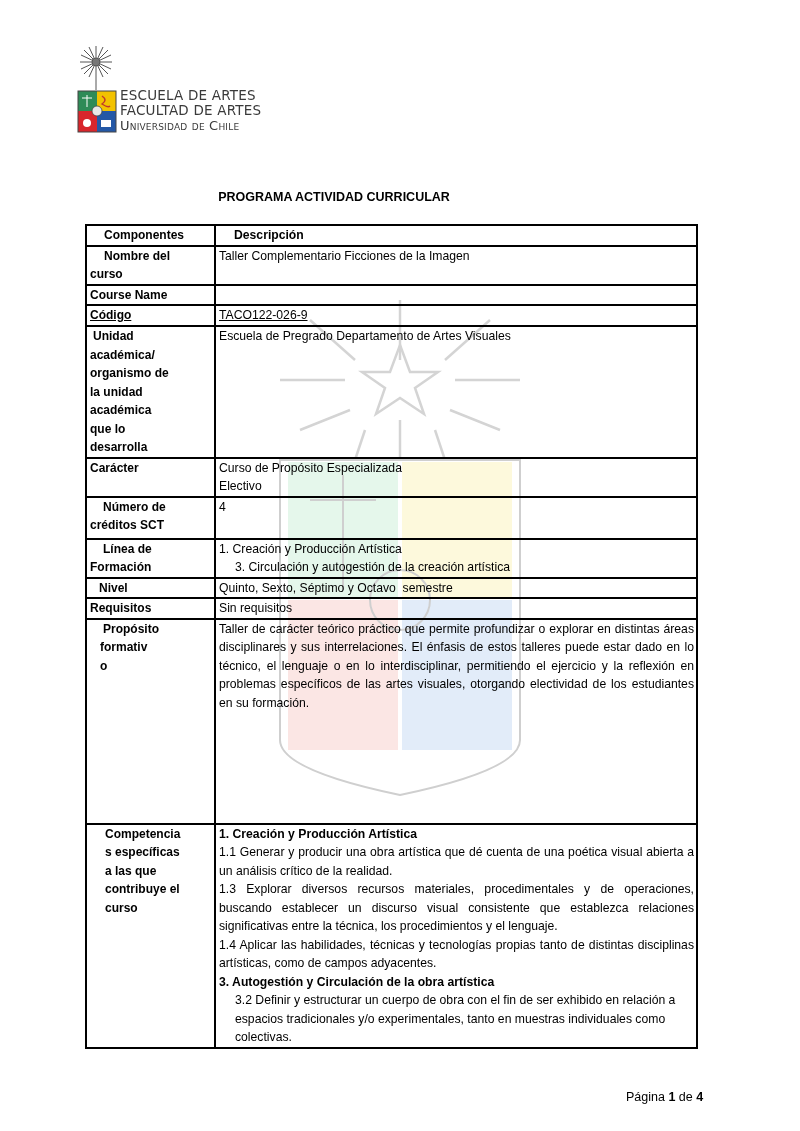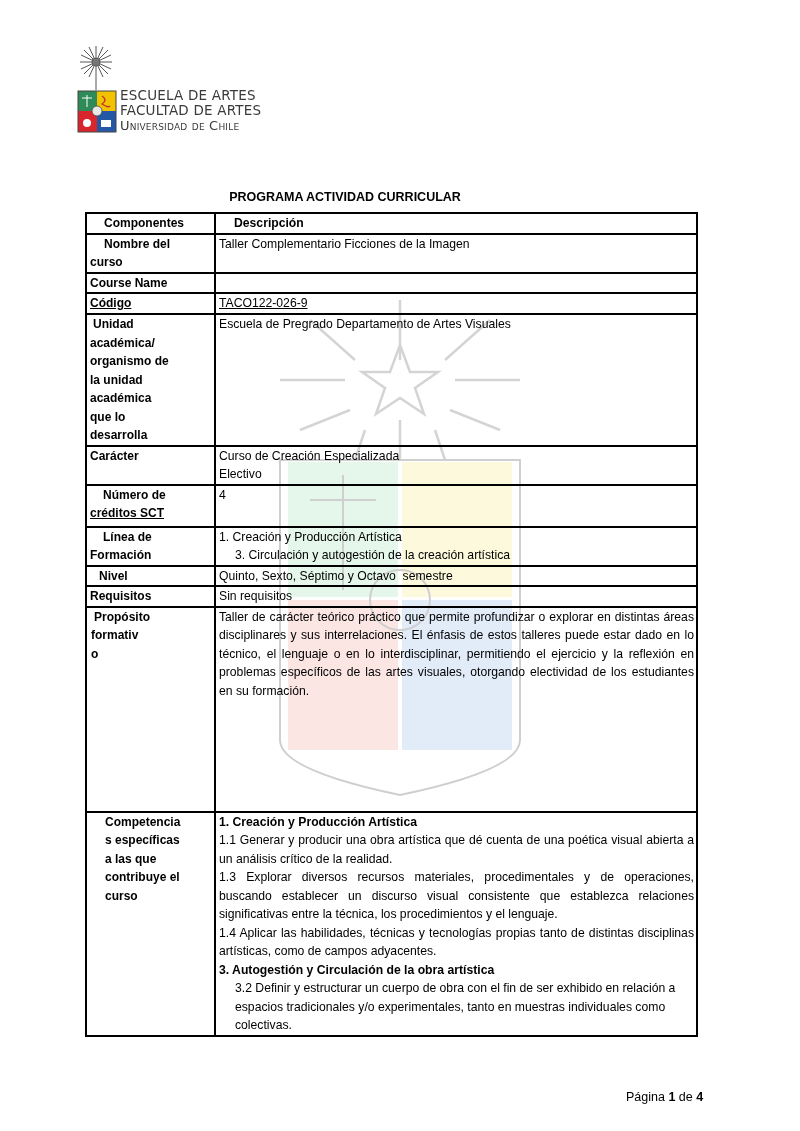--- a/index.html
+++ b/index.html
@@ -4,26 +4,26 @@
 <style>
   html, body { margin: 0; padding: 0; background: #ffffff; }
   body { width: 800px; height: 1131px; position: relative; overflow: hidden;
          font-family: "Liberation Sans", sans-serif; color: #000; }
 
   .logo { position: absolute; left: 76px; top: 44px; width: 200px; height: 92px; }
   .logo-text { position: absolute; left: 120px; top: 86px; line-height: 15px; color: #3a3a3a;
                font-family: "DejaVu Sans", sans-serif; font-size: 13.5px; letter-spacing: 0.2px; }
   .logo-text .l3 { font-size: 13px; font-variant: small-caps; }
 
-  .doc-title { position: absolute; left: 15px; width: 660px; top: 190px; text-align: center;
+  .doc-title { position: absolute; left: 4px; width: 660px; top: 190px; text-align: center;
                font-weight: bold; font-size: 12.5px; }
 
   .watermark { position: absolute; left: 250px; top: 300px; width: 300px; height: 500px; opacity: 1; pointer-events: none; }
 
-  table.prog { position: absolute; left: 85px; top: 212px; width: 613px; border-collapse: collapse;
+  table.prog { position: absolute; left: 85px; top: 224px; width: 613px; border-collapse: collapse;
                font-size: 12.2px; line-height: 18.5px; }
   table.prog td { border: 2px solid #000; vertical-align: top; padding: 0 2px 0 3px; }
   table.prog td.label { width: 107px; font-weight: bold; padding-left: 17px; font-size: 12px; }
   .just { text-align: justify; }
   .indent { padding-left: 16px; }
   .h-bold { font-weight: bold; }
   .page-num { position: absolute; left: 626px; top: 1090px; font-size: 12.5px; }
   .page-num b { font-weight: bold; }
 </style>
 </head>
@@ -121,28 +121,28 @@
       <div>la unidad</div>
       <div>académica</div>
       <div>que lo</div>
       <div>desarrolla</div>
     </td>
     <td>Escuela de Pregrado Departamento de Artes Visuales</td>
   </tr>
   <tr>
     <td class="label" style="padding-left:3px;">Carácter</td>
     <td>
-          <div>Curso de Creación Especializada</div>
+          <div>Curso de Propósito Especializada</div>
           <div>Electivo</div>
         </td>
   </tr>
   <tr style="height:42px;">
     <td class="label" style="padding-left:16px;">
           <div>Número de</div>
-          <div style="margin-left:-13px;text-decoration:underline;">créditos SCT</div>
+          <div style="margin-left:-13px;">créditos SCT</div>
         </td>
     <td>4</td>
   </tr>
   <tr>
     <td class="label" style="padding-left:16px;">
           <div>Línea de</div>
           <div style="margin-left:-13px;">Formación</div>
         </td>
     <td>
           <div>1. Creación y Producción Artística</div>
@@ -151,21 +151,21 @@
   </tr>
   <tr>
     <td class="label" style="padding-left:12px;">Nivel</td>
     <td style="white-space:pre;">Quinto, Sexto, Séptimo y Octavo  semestre</td>
   </tr>
   <tr>
     <td class="label" style="padding-left:3px;">Requisitos</td>
     <td>Sin requisitos</td>
   </tr>
   <tr style="height:205px;">
-    <td class="label" style="padding-left:4px;">
+    <td class="label" style="padding-left:13px;">
       <div style="padding-left:3px;">Propósito</div>
       <div>formativ</div>
       <div>o</div>
     </td>
     <td class="just">Taller de carácter teórico práctico que permite profundizar o explorar en distintas áreas disciplinares y sus interrelaciones. El énfasis de estos talleres puede estar dado en lo técnico, el lenguaje o en lo interdisciplinar, permitiendo el ejercicio y la reflexión en problemas específicos de las artes visuales, otorgando electividad de los estudiantes en su formación.</td>
   </tr>
   <tr>
     <td class="label" style="padding-left:18px;margin-left:32px;">
       <div>Competencia</div>
       <div>s específicas</div>

